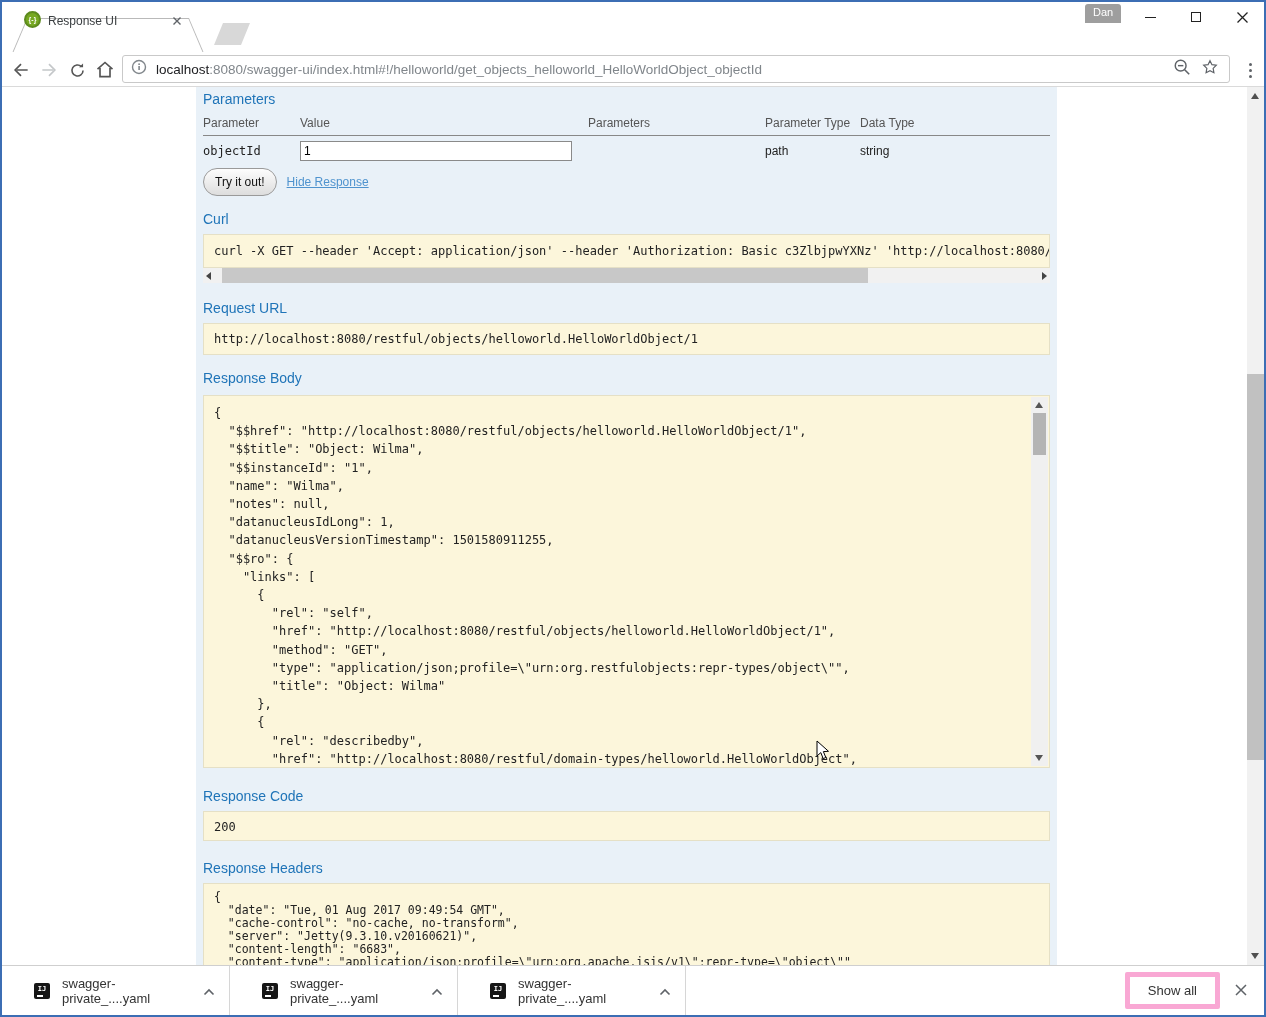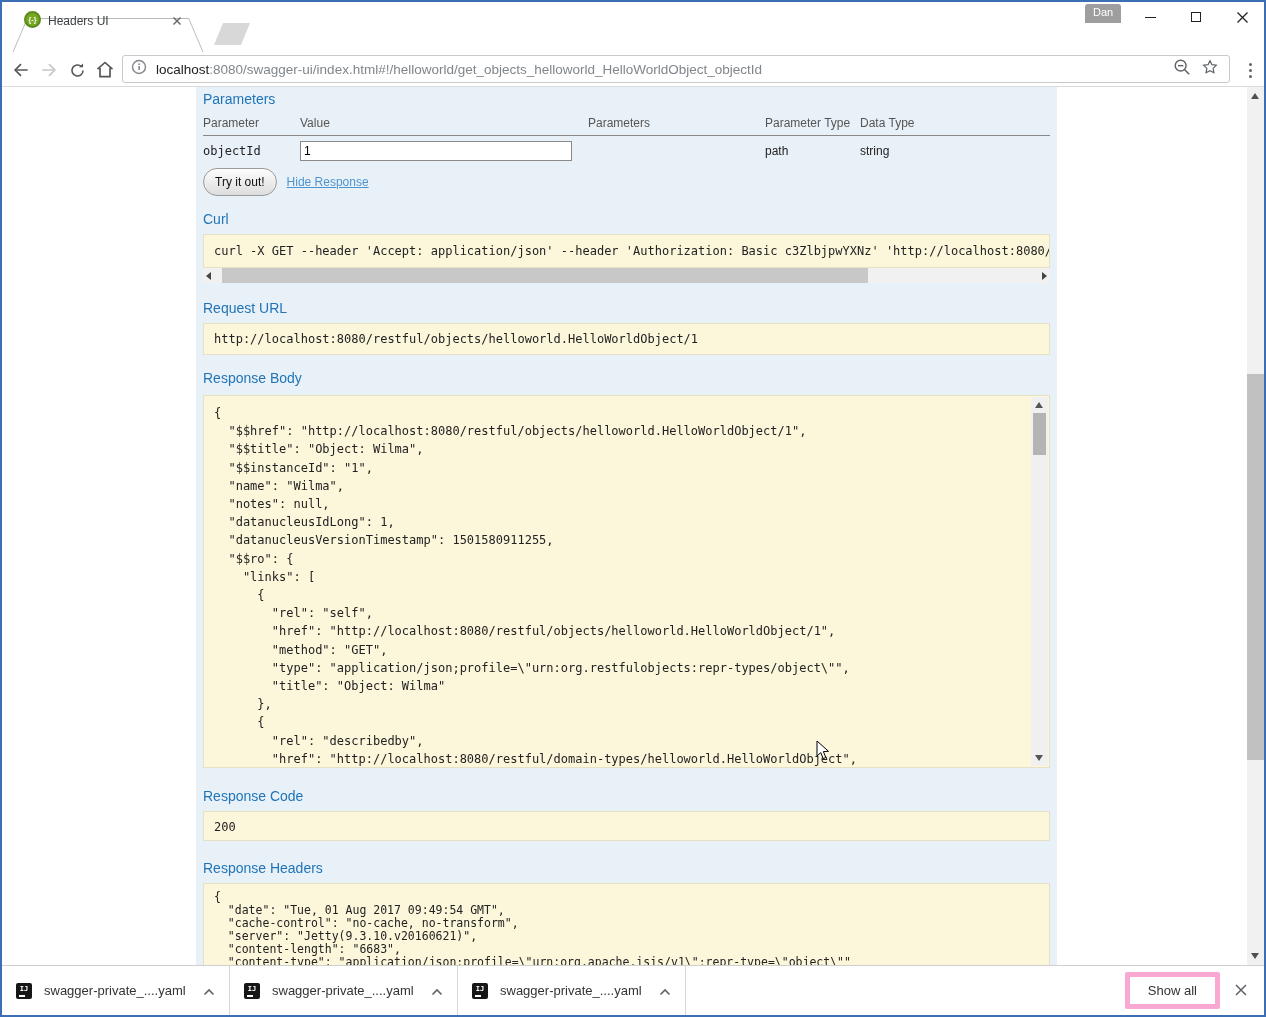--- a/index.html
+++ b/index.html
@@ -102,42 +102,42 @@
     border-left:4.5px solid transparent; border-right:4.5px solid transparent; border-bottom:6px solid #555; }
   .is-down { position:absolute; bottom:5px; left:4px; width:0; height:0;
     border-left:4.5px solid transparent; border-right:4.5px solid transparent; border-top:6px solid #555; }
   .is-thumb { position:absolute; left:2px; top:16px; width:13px; height:42px; background:#b4b4b4; }
 
   .cursor { position:absolute; left:814px; top:653px; }
 
   
   .downloads { position:absolute; left:0; bottom:0; right:0; height:50px; background:#fff; border-top:1px solid #cfcfcf;
     display:flex; align-items:stretch; }
-  .dl-item { width:228px; display:flex; align-items:center; padding:0 10px 0 14px; border-right:1px solid #d6d6d6; }
+  .dl-item { width:228px; display:flex; align-items:center; padding:0 10px 0 32px; border-right:1px solid #d6d6d6; }
   .dl-icon { width:16px; height:16px; background:#161616; border-radius:2px; position:relative;
     color:#fff; font-family:"DejaVu Sans Mono", monospace; font-size:7px; font-weight:bold;
     display:flex; align-items:flex-start; justify-content:center; padding-top:2px; }
   .dl-icon::after { content:""; position:absolute; left:3px; bottom:2px; width:6px; height:1.5px; background:#fff; }
   .dl-label { margin-left:12px; font-size:13px; color:#333; flex:1; }
   .dl-chevron { flex:0 0 auto; margin-right:4px; }
   .dl-spacer { flex:1; }
   .showall-btn { align-self:center; margin-right:14px; padding:6px 18px; font-size:13px; color:#333;
     background:#fff; border:5px solid #f9a8d4; border-radius:2px; }
   .dl-close { align-self:center; margin-right:14px; width:16px; height:16px; }
 </style>
 </head>
 <body>
 
 <div class="window">
 
   <div class="titlebar">
     <div class="tab-border"></div>
     <div class="tab-fill"></div>
     <div class="favicon">{-}</div>
-    <div class="tab-title">Headers UI</div>
+    <div class="tab-title">Response UI</div>
     <div class="tab-close">
       <svg width="14" height="14" viewBox="0 0 14 14">
           <path d="M3.5 3.5 L10.5 10.5 M10.5 3.5 L3.5 10.5" stroke="#5f6368" stroke-width="1.4"></path>
         </svg>
     </div>
     <div class="tab-stub"></div>
     <div class="profile-badge">Dan</div>
     <div class="win-btn wb-min">
         <span class="i-minimize"></span>
       </div>

